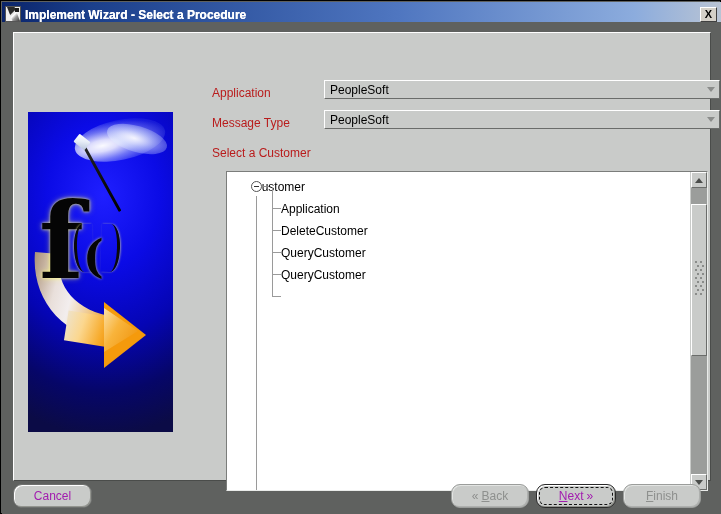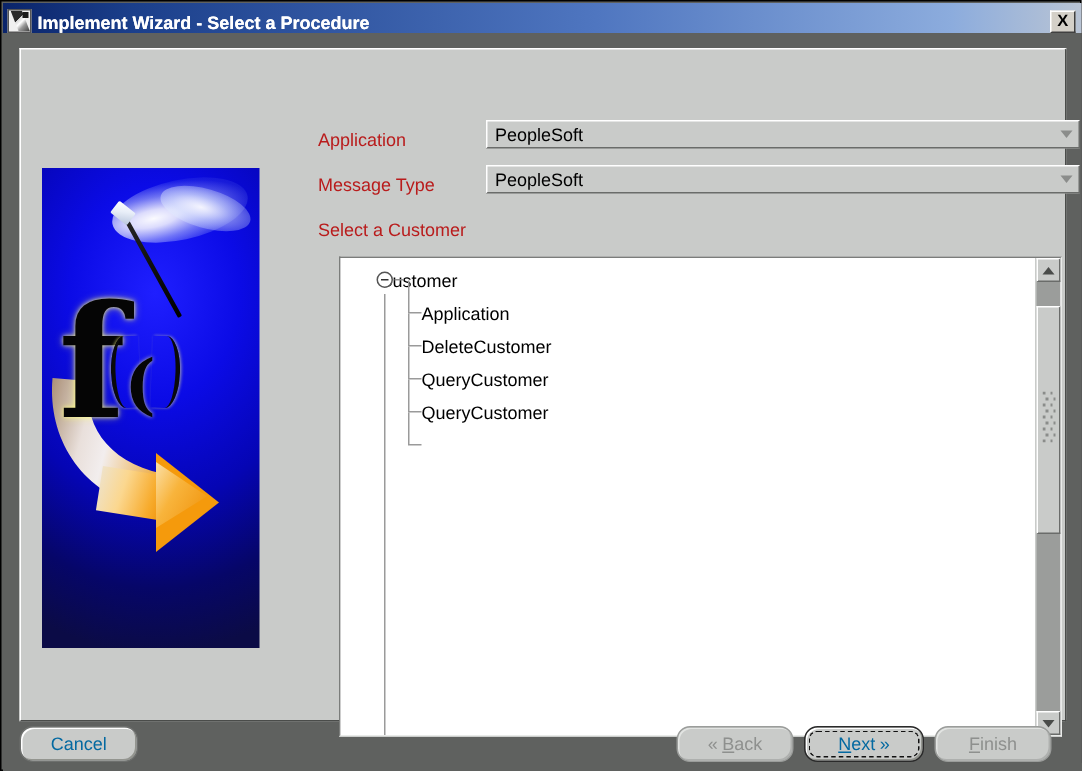--- a/index.html
+++ b/index.html
@@ -373,21 +373,21 @@
   }
   .btn {
     position: absolute;
     height: 24px;
     background: #c9cbc9;
     border: 1px solid #6e706e;
     border-radius: 9px;
     box-sizing: border-box;
     display: flex; align-items: center; justify-content: center;
     font-size: 12px;
-    color: #0369a1;
+    color: #a21caf;
     cursor: default;
     box-shadow: inset 1px 1px 0 #ffffff, inset -1px -1px 0 #93958f;
     white-space: nowrap;
     user-select: none;
   }
   .btn.disabled {
     color: #8e908e;
     box-shadow: inset 1px 1px 0 #e2e4e2, inset -1px -1px 0 #aeb0ae;
     border-color: #9b9d9b;
   }

